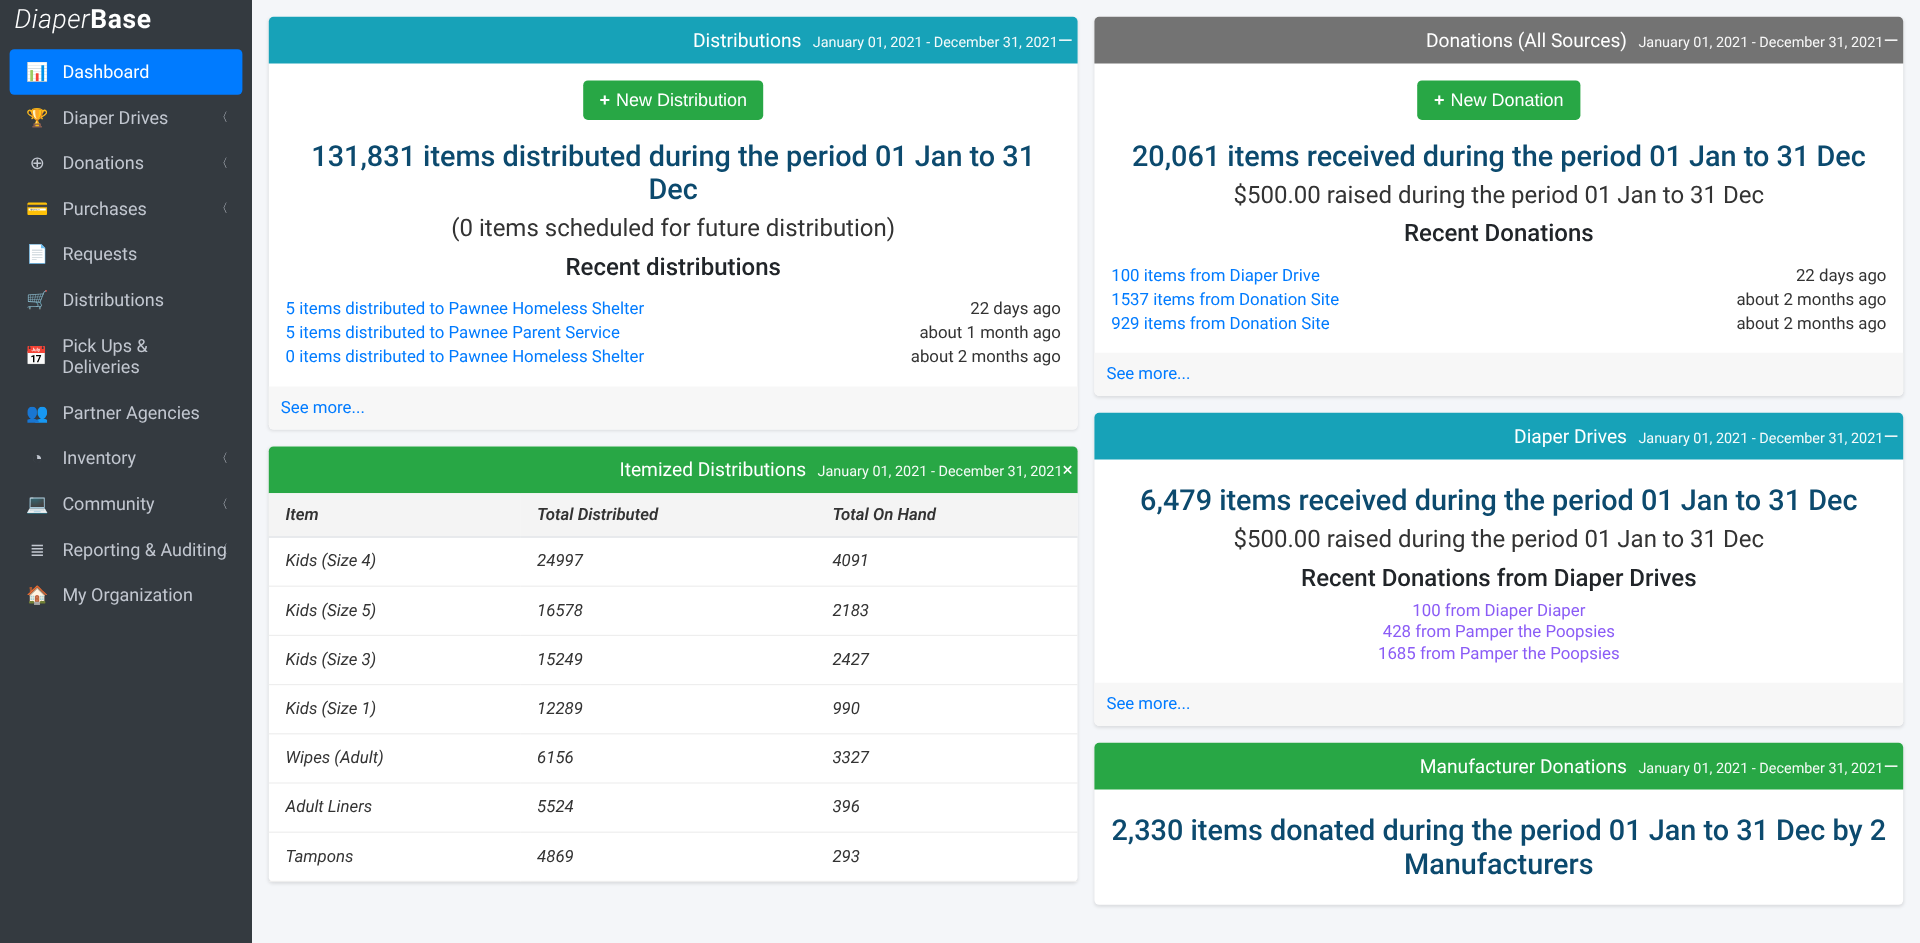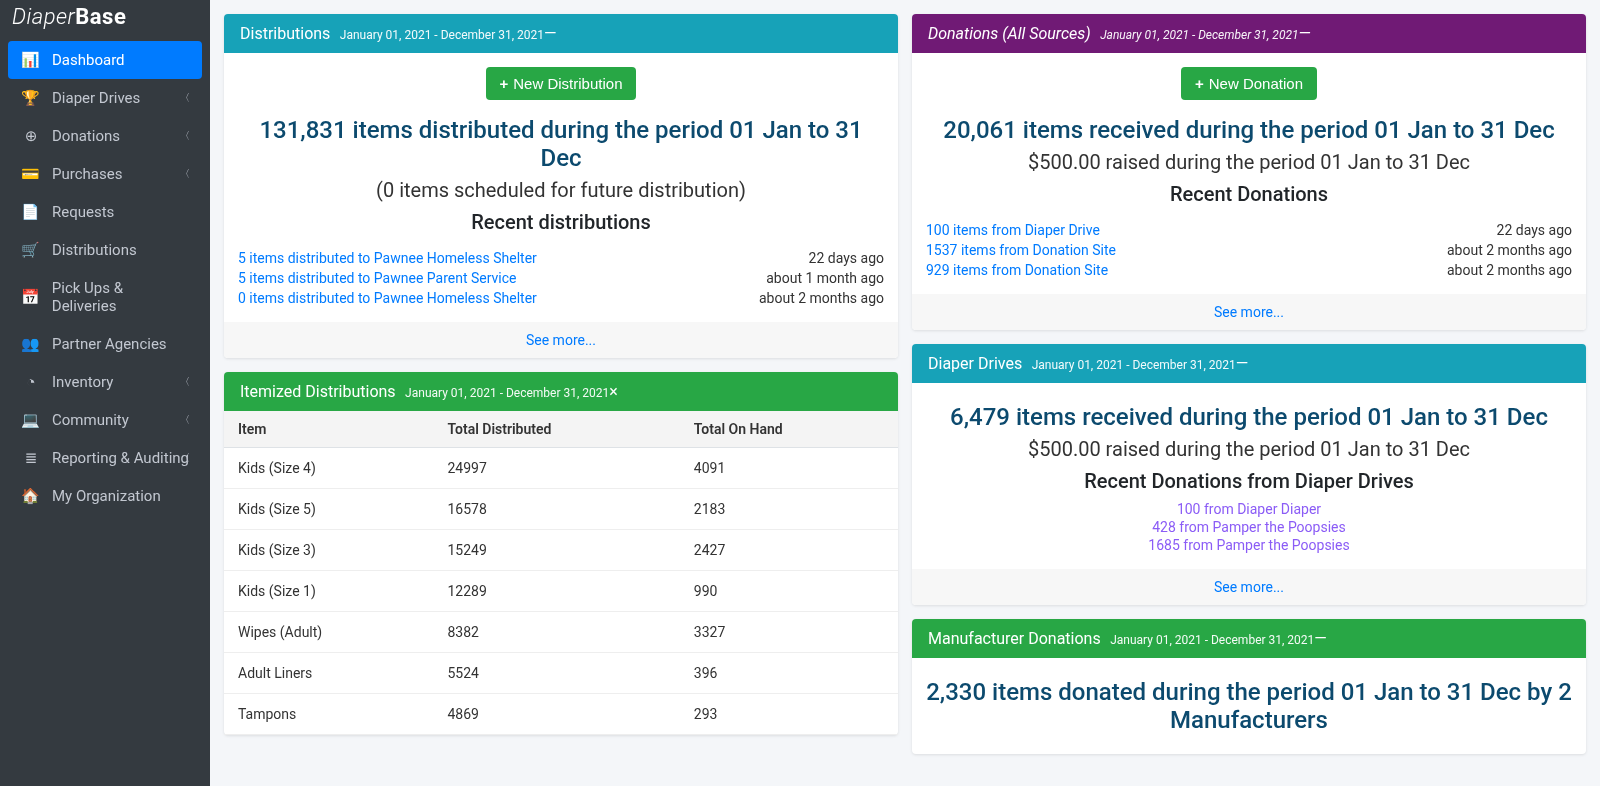--- a/index.html
+++ b/index.html
@@ -11,40 +11,40 @@
 .nav { list-style:none; padding:8px; }
 .nav li { position:relative; }
 .nav a { display:flex; align-items:center; padding:10px 12px; color:#c2c7d0; text-decoration:none; border-radius:4px; font-size:15px; }
 .nav a.active { background:#007bff; color:#fff; }
 .nav .ico { width:22px; text-align:center; margin-right:10px; font-size:15px; }
 .nav .chev { position:absolute; right:12px; top:50%; transform:translateY(-50%); font-size:10px; color:#c2c7d0; }
 .main { flex:1; padding:14px; overflow:auto; }
 .row { display:flex; gap:14px; margin-bottom:14px; }
 .col { flex:1; min-width:0; }
 .card { background:#fff; border-radius:4px; box-shadow:0 1px 3px rgba(0,0,0,0.1); margin-bottom:14px; }
-.card-header { padding:10px 16px; color:#fff; border-radius:4px 4px 0 0; display:flex; align-items:baseline; justify-content:flex-start; }
+.card-header { padding:10px 4px; color:#fff; border-radius:4px 4px 0 0; display:flex; align-items:baseline; justify-content:flex-end; }
 .card-header .title { font-size:16px; font-weight:400; }
 .card-header .sub { font-size:12px; margin-left:6px; opacity:0.95; }
 .card-header .tool { cursor:pointer; font-size:16px; }
 .hdr-teal { background:#17a2b8; }
-.hdr-blue { background:#701a75;font-style:italic; }
+.hdr-blue { background:#737373; }
 .hdr-green { background:#28a745; }
 .card-body { padding:14px; }
 .center { text-align:center; }
 .btn { display:inline-flex; align-items:center; gap:5px; background:#28a745; color:#fff; border:none; padding:8px 14px; border-radius:4px; font-size:15px; cursor:pointer; margin-bottom:10px; }
 .h1 { font-size:24px; font-weight:500; color:#0c4a6e; margin:6px 0; }
 .h2 { font-size:20px; font-weight:400; color:#333; margin:4px 0; }
 .h3 { font-size:20px; font-weight:500; color:#212529; margin:8px 0; }
 .recent { margin-top:14px; }
 .recent-row { display:flex; justify-content:space-between; padding:2px 0; font-size:14px;gap:12px; }
 .recent-row a { color:#007bff; text-decoration:none; }
 .recent-center a { color:#8b5cf6; text-decoration:none; display:block; text-align:center; margin:2px 0; }
-.card-footer { background:#f7f7f7; padding:10px; text-align:center; border-radius:0 0 4px 4px; }
+.card-footer { background:#f7f7f7; padding:10px; text-align:left; border-radius:0 0 4px 4px; }
 .card-footer a { color:#007bff; text-decoration:none; }
-table { width:100%; border-collapse:collapse; }
+table { width:100%; border-collapse:collapse;font-style:italic; }
 th { text-align:left; padding:10px 14px; background:#f4f4f4; border-bottom:1px solid #dee2e6; font-weight:600; font-size:14px; }
 td { padding:12px 14px; border-bottom:1px solid #eee; font-size:14px; }
 .plus { font-weight:bold; }
 </style>
 </head>
 <body>
 
 <div class="app">
   <aside class="sidebar">
     <div class="brand">
@@ -204,21 +204,21 @@
                   <td>15249</td>
                   <td>2427</td>
                 </tr>
                 <tr>
                   <td>Kids (Size 1)</td>
                   <td>12289</td>
                   <td>990</td>
                 </tr>
                 <tr>
                   <td>Wipes (Adult)</td>
-                  <td>8382</td>
+                  <td>6156</td>
                   <td>3327</td>
                 </tr>
                 <tr>
                   <td>Adult Liners</td>
                   <td>5524</td>
                   <td>396</td>
                 </tr>
                 <tr>
                   <td>Tampons</td>
                   <td>4869</td>

